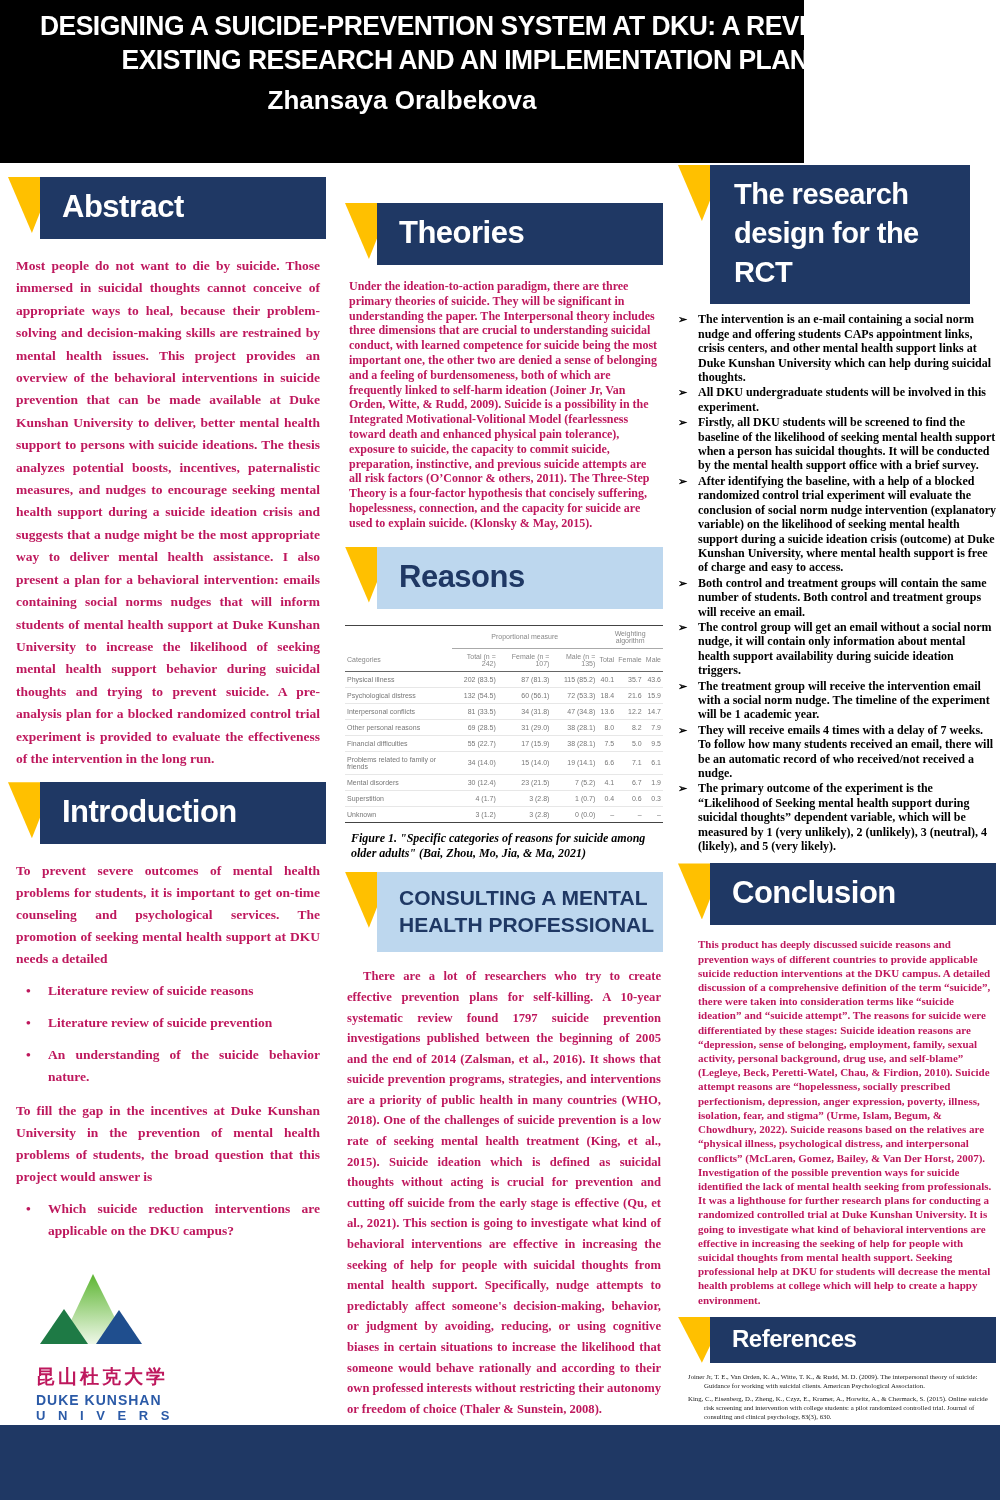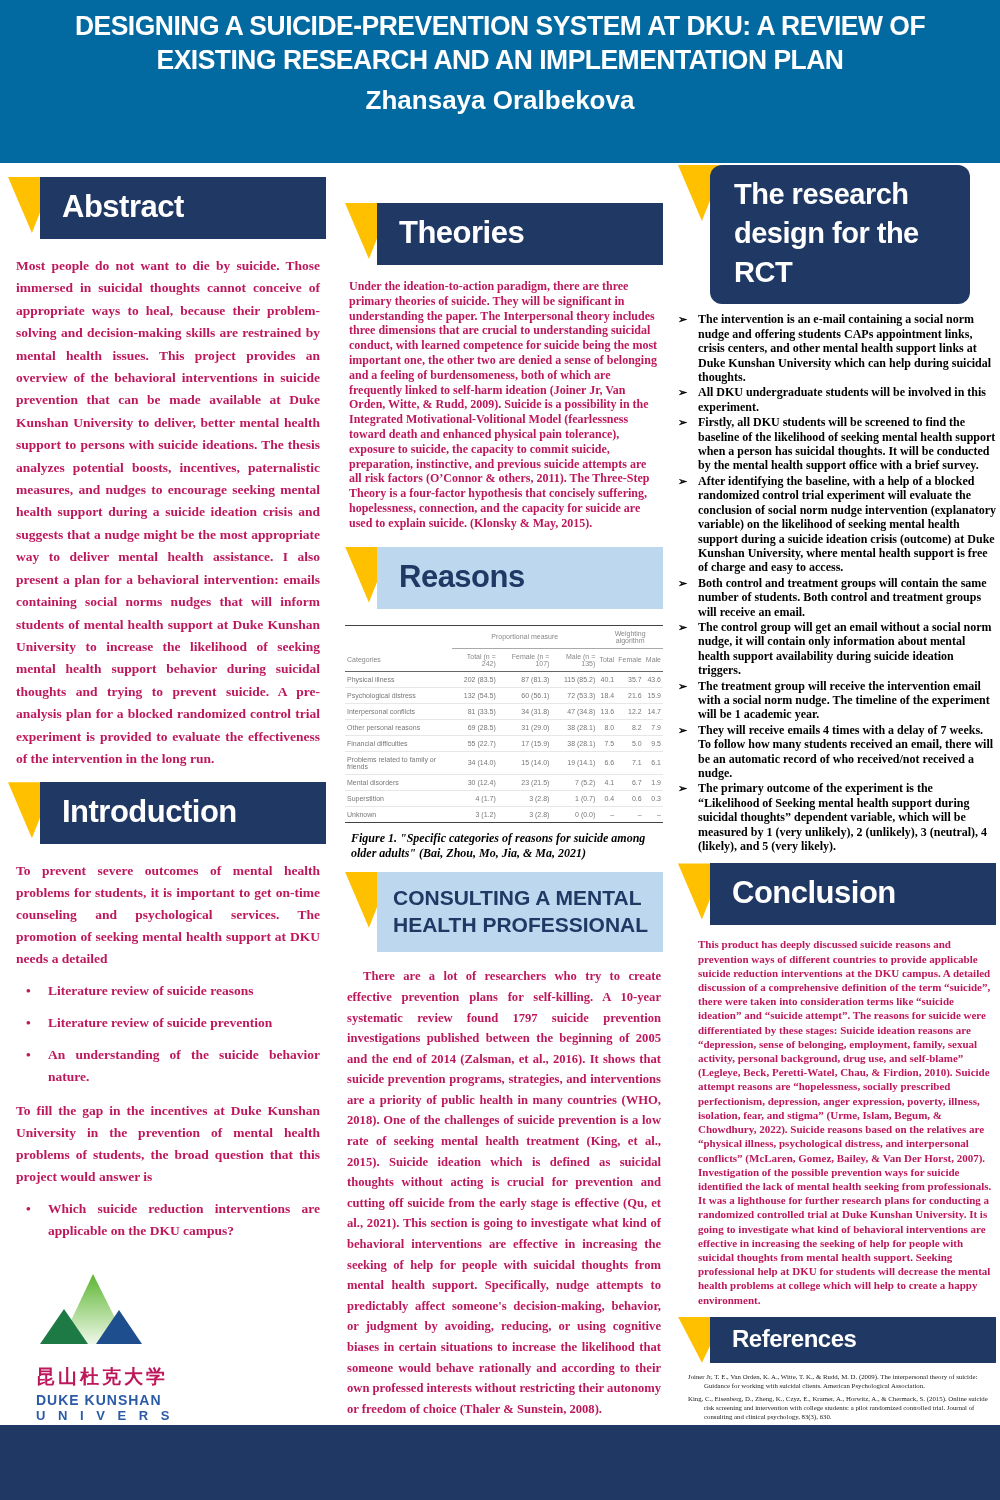--- a/index.html
+++ b/index.html
@@ -1,19 +1,19 @@
 <!DOCTYPE html>
 <html><head>
 <meta charset="utf-8">
 <style>
   html,body{margin:0;padding:0;}
   body{width:1000px;height:1500px;position:relative;overflow:hidden;background:#ffffff;
        font-family:"Liberation Serif",serif;}
   
-  .main-header{position:absolute;left:0;top:0;width:1000px;height:163px;background:#0369a1;
+  .main-header{position:absolute;left:0;top:0;width:804px;height:163px;background:#000000;
                color:#fff;text-align:center;}
   .main-title{font-family:"Liberation Sans",sans-serif;font-weight:bold;font-size:27px;
               letter-spacing:-0.5px;line-height:1.25;margin:10px auto 0;width:930px;transform:scaleX(0.98);}
   .main-author{font-family:"Liberation Sans",sans-serif;font-weight:bold;font-size:26px;margin-top:7px;}
   .main-sub{font-family:"Liberation Sans",sans-serif;font-weight:bold;font-size:18px;margin-top:6px;}
   
   .col{position:absolute;top:163px;height:1262px;overflow:hidden;}
   .col-left{left:8px;width:318px;}
   .col-mid{left:345px;width:318px;}
   .col-right{left:678px;width:318px;}
@@ -55,23 +55,23 @@
                 padding-left:16px;text-indent:-16px;margin:0 0 5px 0;font-weight:normal;}
   
   .logo{margin:30px 0 0 28px;width:150px;}
   .logo-cn{color:#be185d;font-size:19px;letter-spacing:3px;font-family:"Liberation Sans",sans-serif;font-weight:bold;margin-top:4px;}
   .logo-en1{color:#2B5AA7;font-family:"Liberation Sans",sans-serif;font-weight:bold;font-size:14px;letter-spacing:1px;margin-top:2px;}
   .logo-en2{color:#2B5AA7;font-family:"Liberation Sans",sans-serif;font-weight:bold;font-size:13px;letter-spacing:4.5px;}
   
   .footer-bar{position:absolute;left:0;top:1425px;width:1000px;height:75px;background:#1F3864;}
   .mt40{margin-top:40px;} .mt16{margin-top:16px;} .mt12{margin-top:12px;} .mt10{margin-top:10px;} .mt14{margin-top:14px;} .mt2{margin-top:2px;}
   .bar.two-line{font-size:29px;line-height:1.35;padding:10px 10px 12px 24px;}
-  .bar.consult{font-size:21px;line-height:1.3;padding:12px 8px 14px 16px;letter-spacing:0;}
+  .bar.consult{font-size:21px;line-height:1.3;padding:12px 8px 14px 22px;letter-spacing:0;}
   .bar.refs{font-size:24px;padding:8px 10px 10px 22px;}
-  .bar.narrow{width:226px;border-radius:12px;}
+  .bar.narrow{width:226px;}
 </style>
 </head>
 <body>
 
 <div class="main-header">
   <div class="main-title">DESIGNING A SUICIDE-PREVENTION SYSTEM AT DKU: A REVIEW OF EXISTING RESEARCH AND AN IMPLEMENTATION PLAN</div>
   <div class="main-author">Zhansaya Oralbekova</div>
 </div>
 
 <div class="col col-left">

